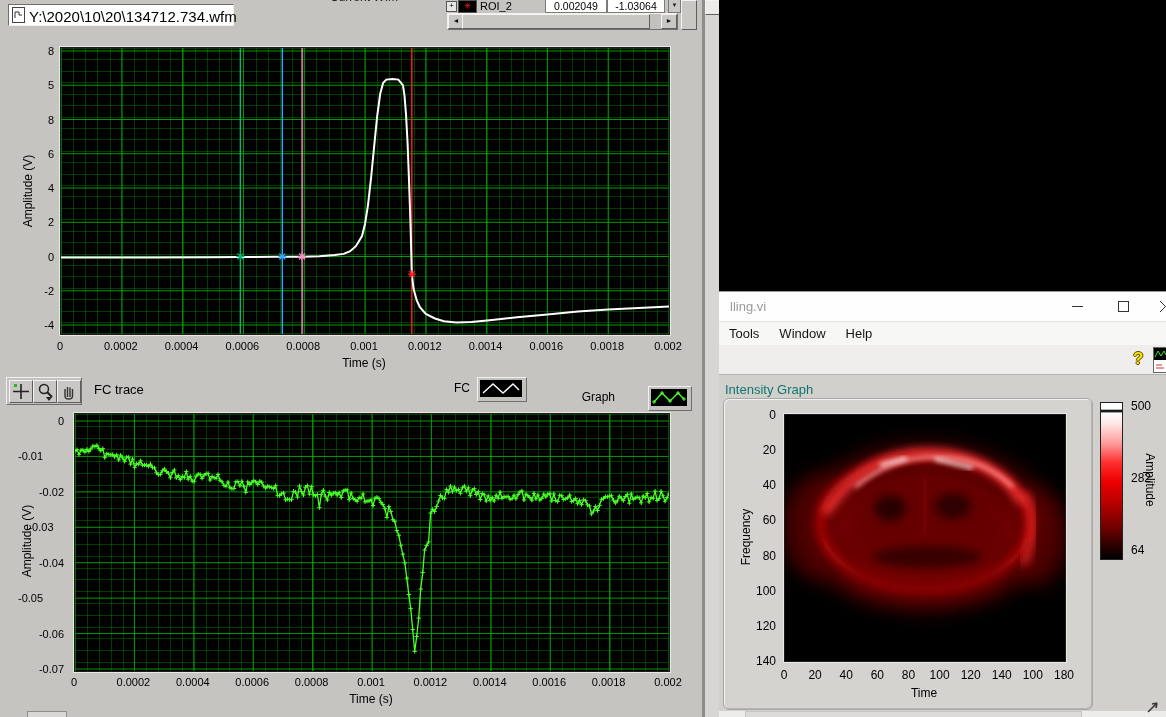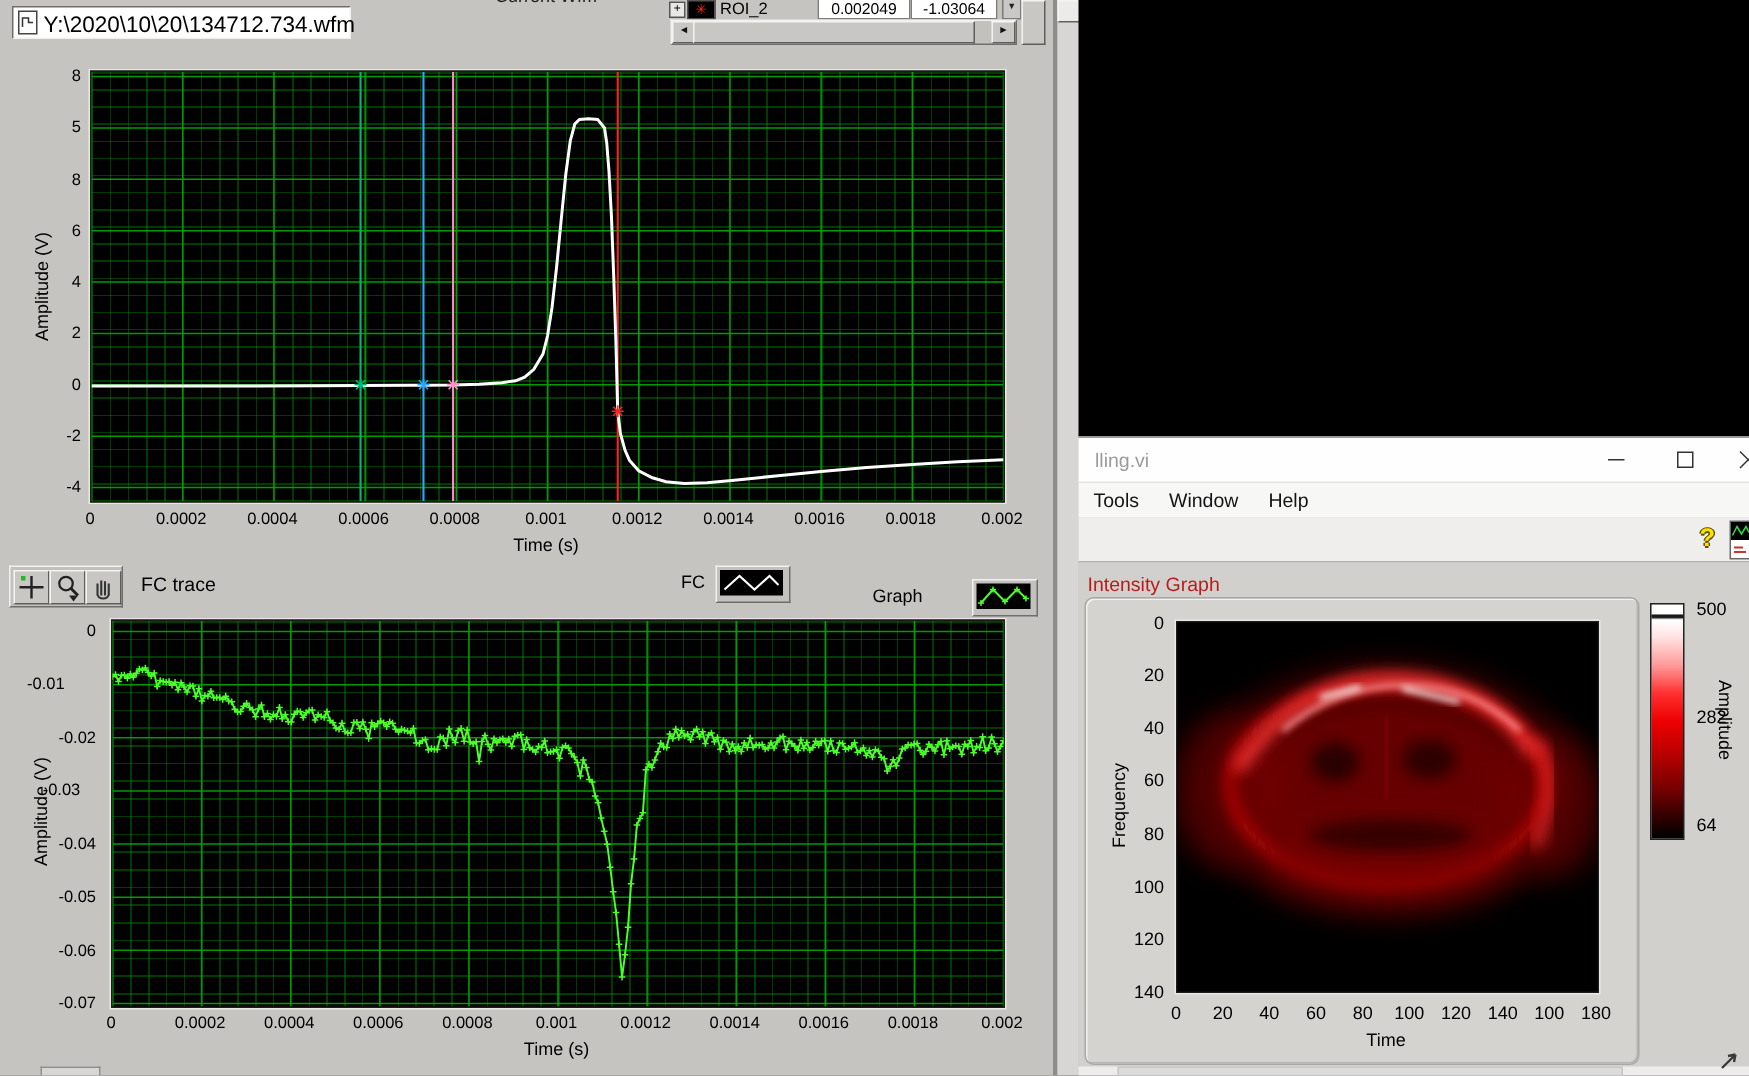--- a/index.html
+++ b/index.html
@@ -197,21 +197,21 @@
                    text-shadow:-1px 0 #5a5200,1px 0 #5a5200,0 -1px #5a5200,0 1px #5a5200;">?</span>
       <span class="abs" style="left:434px;top:2px;width:13px;height:24px;border:1px solid #666;background:#fff;overflow:hidden;">
         <svg width="13" height="24">
             <rect x="0" y="0" width="13" height="12" fill="#000"></rect>
           <polyline points="1,9 4,3 7,8 10,3 12,7" stroke="#35e035" stroke-width="1" fill="none"></polyline>
           <path d="M2 17 h6 M2 20 h8" stroke="#c33" stroke-width="1.2"></path>
           </svg>
       </span>
     </div>
 
-    <div style="position:absolute;left:6px;top:90px;font-size:13px;color:#b91c1c;">Intensity Graph</div>
+    <div style="position:absolute;left:6px;top:90px;font-size:13px;color:#0f766e;">Intensity Graph</div>
 
     <div class="abs" style="left:4px;top:106px;width:368px;height:310px;border-radius:6px;background:#d5d3d0;
                 border:1px solid #a9a8a6;box-shadow:inset 1px 1px 0 #f2f1ef, inset -1px -1px 0 #b5b4b2;"></div>
 
     <div class="abs" style="left:0;top:419px;width:447px;height:7px;background:#ececea;">
       <div class="abs" style="left:26px;top:0;width:335px;height:7px;background:#dcdbd9;border:1px solid #c6c5c3;"></div>
     </div>
   </div>
 
   <div class="plot" style="left:784px;top:414px;width:280px;height:246px;">
@@ -323,21 +323,21 @@
     <div style="left: 18px; top: 415px; width: 46px; text-align: right; position: absolute; font-size: 11px; color: rgb(0, 0, 0);">0</div>
     <div style="left: 67px; top: 455.429px; width: 5px; height: 1px; background: rgb(0, 0, 0);"></div>
     <div style="left: 18px; top: 450.429px; width: 46px; text-align: left; position: absolute; font-size: 11px; color: rgb(0, 0, 0);">-0.01</div>
     <div style="left: 67px; top: 490.857px; width: 5px; height: 1px; background: rgb(0, 0, 0);"></div>
     <div style="left: 18px; top: 485.857px; width: 46px; text-align: right; position: absolute; font-size: 11px; color: rgb(0, 0, 0);">-0.02</div>
     <div style="left: 67px; top: 526.286px; width: 5px; height: 1px; background: rgb(0, 0, 0);"></div>
     <div style="left: 18px; top: 521.286px; width: 46px; text-align: center; position: absolute; font-size: 11px; color: rgb(0, 0, 0);">-0.03</div>
     <div style="left: 67px; top: 561.714px; width: 5px; height: 1px; background: rgb(0, 0, 0);"></div>
     <div style="left: 18px; top: 556.714px; width: 46px; text-align: right; position: absolute; font-size: 11px; color: rgb(0, 0, 0);">-0.04</div>
     <div style="left: 67px; top: 597.143px; width: 5px; height: 1px; background: rgb(0, 0, 0);"></div>
-    <div style="left: 18px; top: 592.143px; width: 46px; text-align: right; position: absolute; font-size: 11px; color: rgb(0, 0, 0);">-0.05</div>
+    <div style="left: 18px; top: 592.143px; width: 46px; text-align: left; position: absolute; font-size: 11px; color: rgb(0, 0, 0);">-0.05</div>
     <div style="left: 67px; top: 632.571px; width: 5px; height: 1px; background: rgb(0, 0, 0);"></div>
     <div style="left: 18px; top: 627.571px; width: 46px; text-align: right; position: absolute; font-size: 11px; color: rgb(0, 0, 0);">-0.06</div>
     <div style="left: 67px; top: 668px; width: 5px; height: 1px; background: rgb(0, 0, 0);"></div>
     <div style="left: 18px; top: 663px; width: 46px; text-align: right; position: absolute; font-size: 11px; color: rgb(0, 0, 0);">-0.07</div>
     <div style="left: 778px; top: 414px; width: 5px; height: 1px; background: rgb(0, 0, 0);"></div>
     <div style="left: 744px; top: 408px; width: 32px; text-align: right; position: absolute; font-size: 12px; color: rgb(0, 0, 0);">0</div>
     <div style="left: 778px; top: 449.143px; width: 5px; height: 1px; background: rgb(0, 0, 0);"></div>
     <div style="left: 744px; top: 443.143px; width: 32px; text-align: right; position: absolute; font-size: 12px; color: rgb(0, 0, 0);">20</div>
     <div style="left: 778px; top: 484.286px; width: 5px; height: 1px; background: rgb(0, 0, 0);"></div>
     <div style="left: 744px; top: 478.286px; width: 32px; text-align: right; position: absolute; font-size: 12px; color: rgb(0, 0, 0);">40</div>

